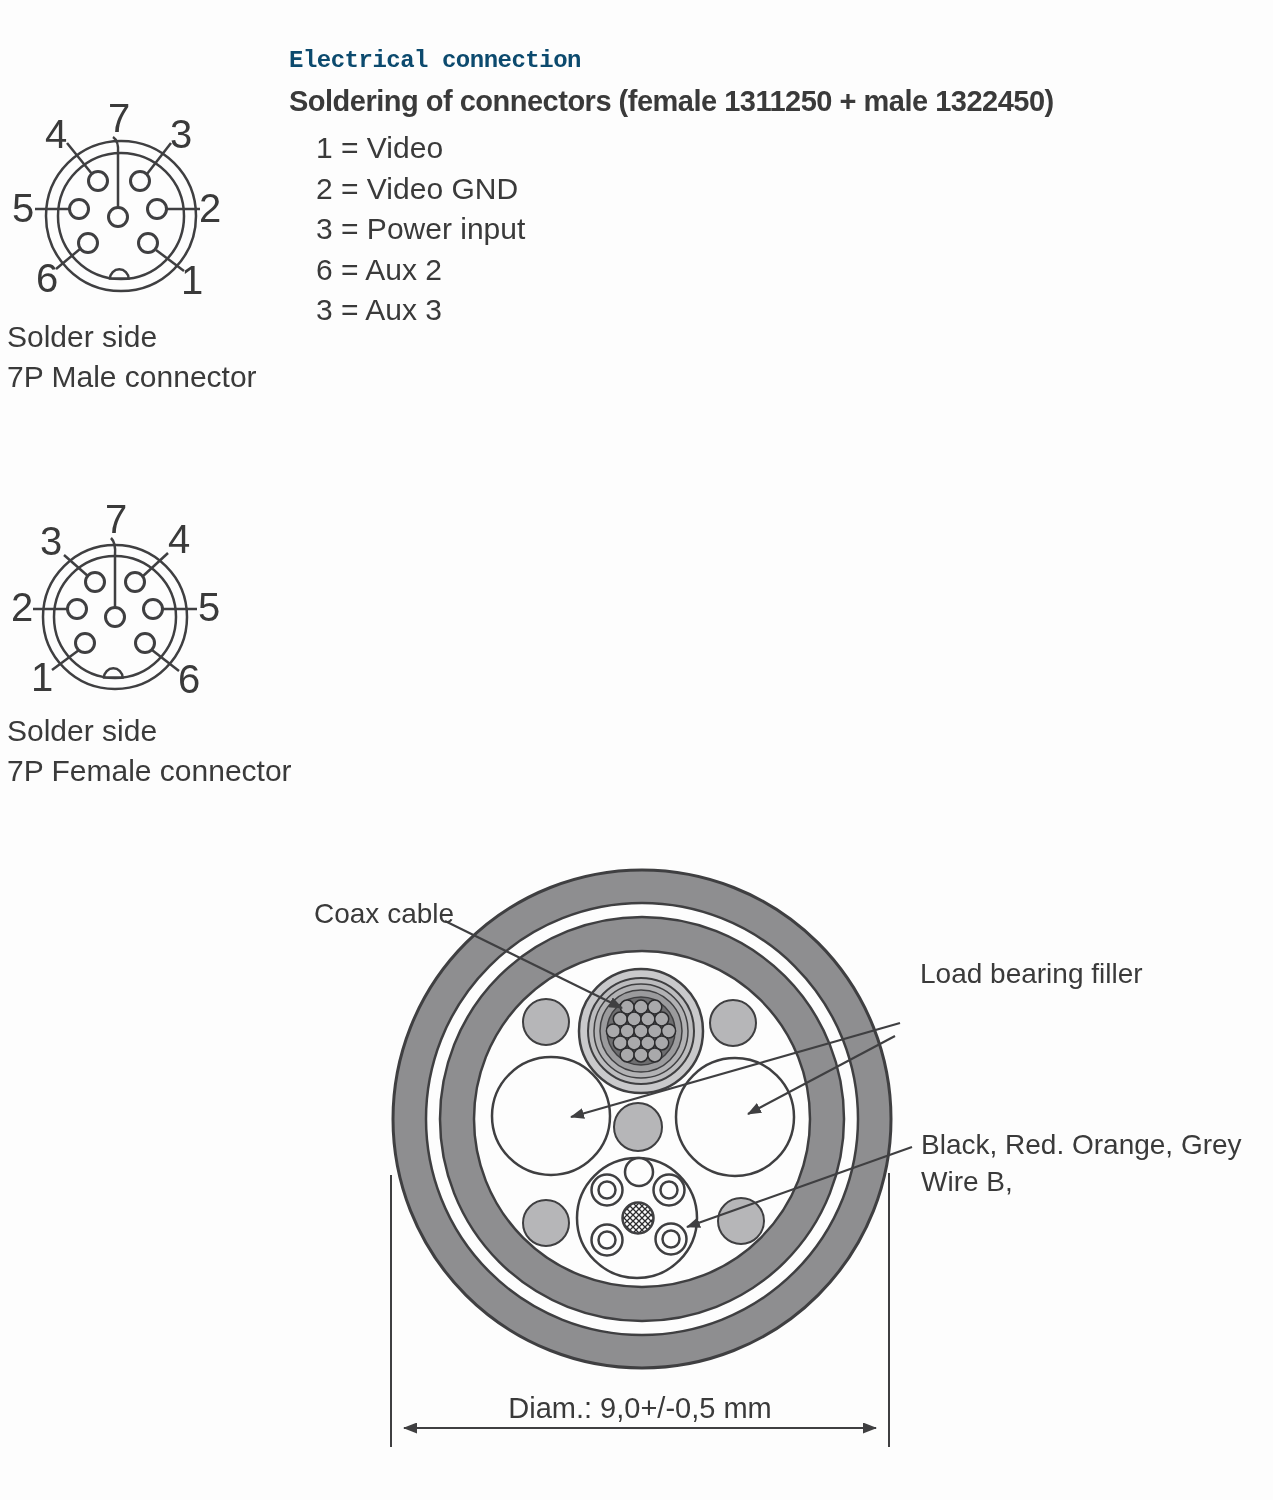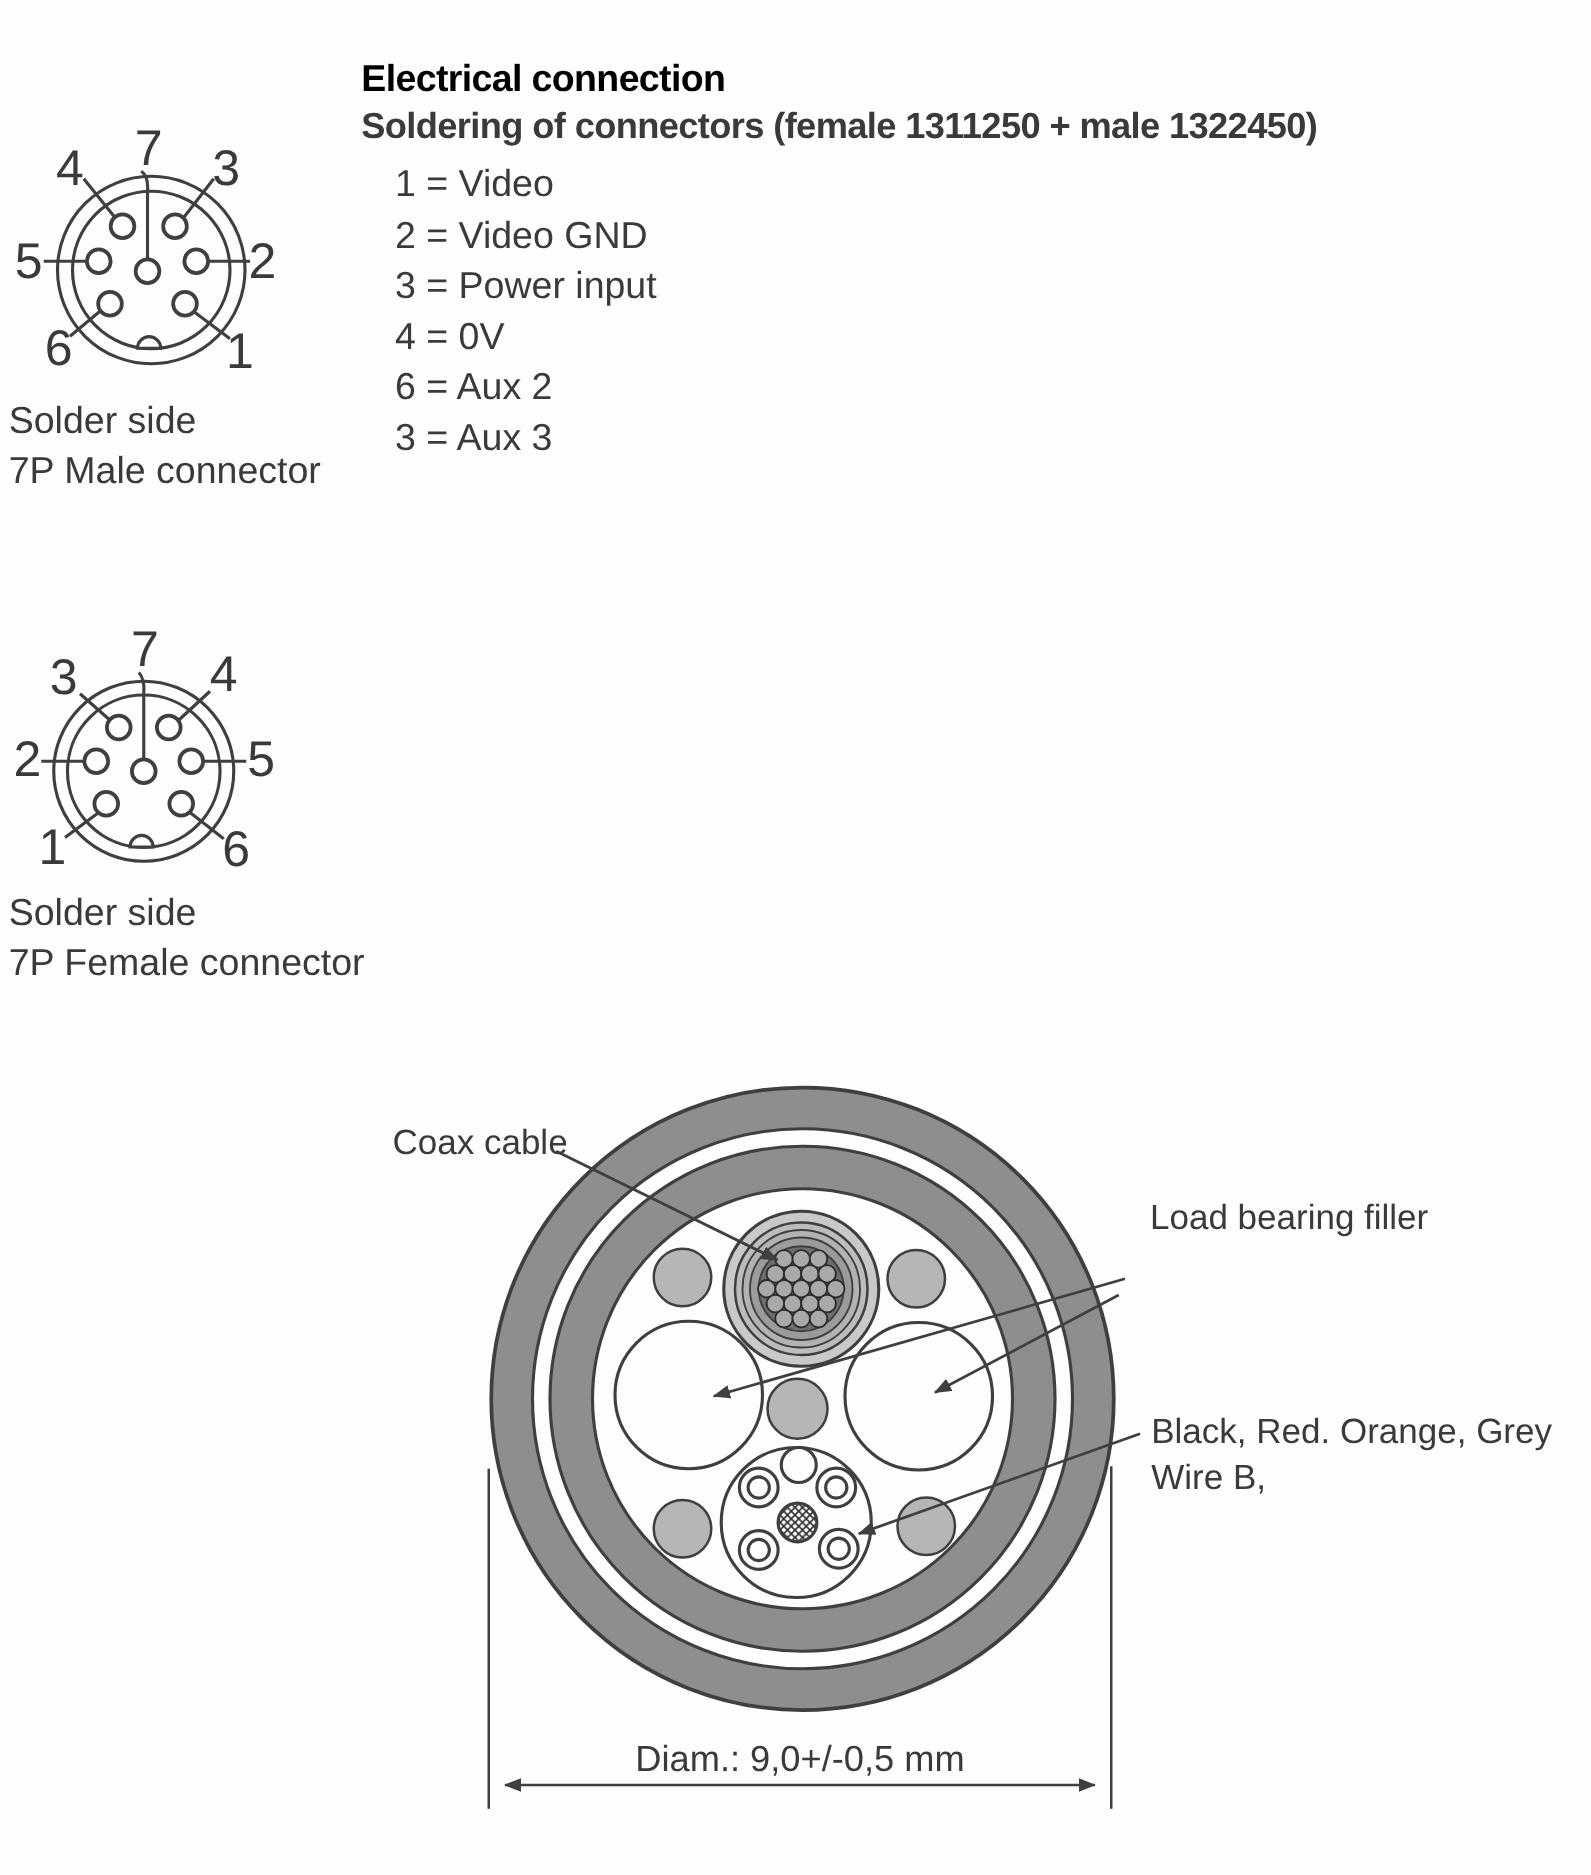--- a/index.html
+++ b/index.html
@@ -1,19 +1,19 @@
 <!DOCTYPE html>
 <html><head>
 <meta charset="utf-8">
 <style>
   html,body{margin:0;padding:0;background:#ffffff;}
   .page{position:relative;width:1273px;height:1500px;background:#fdfdfd;
         font-family:"Liberation Sans",sans-serif;color:#3a3a3a;overflow:hidden;}
   .abs{position:absolute;white-space:nowrap;}
-  .t-title{font-size:30px;font-weight:bold;color:#000000;letter-spacing:-0.5px;}
+  .t-title{font-size:24px;font-weight:bold;color:#0c4a6e;letter-spacing:-0.5px;font-family:Liberation Mono, monospace;}
   .t-sub{font-size:29px;font-weight:bold;letter-spacing:-0.5px;}
   .t-cap{font-size:30px;}
   .t-lbl{font-size:28px;}
   .pinrow{height:40.5px;display:flex;align-items:center;font-size:30px;margin-left:24px;}
   .wirerow{height:37.5px;display:flex;align-items:center;font-size:28px;}
   svg{position:absolute;left:0;top:0;}
   svg text{font-family:"Liberation Sans",sans-serif;fill:#3a3a3a;font-size:40px;}
 </style>
 </head>
 <body>
@@ -167,21 +167,20 @@
     </g>
   </svg>
 
   <div class="abs t-title" style="left:289px;top:47px;">Electrical connection</div>
   <div class="abs t-sub" style="left:289px;top:85px;">Soldering of connectors (female 1311250 + male 1322450)</div>
 
   <div class="abs" style="left:292px;top:128px;">
     <div class="pinrow">1 = Video</div>
     <div class="pinrow">2 = Video GND</div>
     <div class="pinrow">3 = Power input</div>
-    <div class="pinrow">4 = 0V</div>
     <div class="pinrow">6 = Aux 2</div>
     <div class="pinrow">3 = Aux 3</div>
   </div>
 
   <div class="abs t-cap" style="left:7px;top:320px;">Solder side</div>
   <div class="abs t-cap" style="left:7px;top:360px;">7P Male connector</div>
 
   <div class="abs t-cap" style="left:7px;top:714px;">Solder side</div>
   <div class="abs t-cap" style="left:7px;top:754px;">7P Female connector</div>
 

